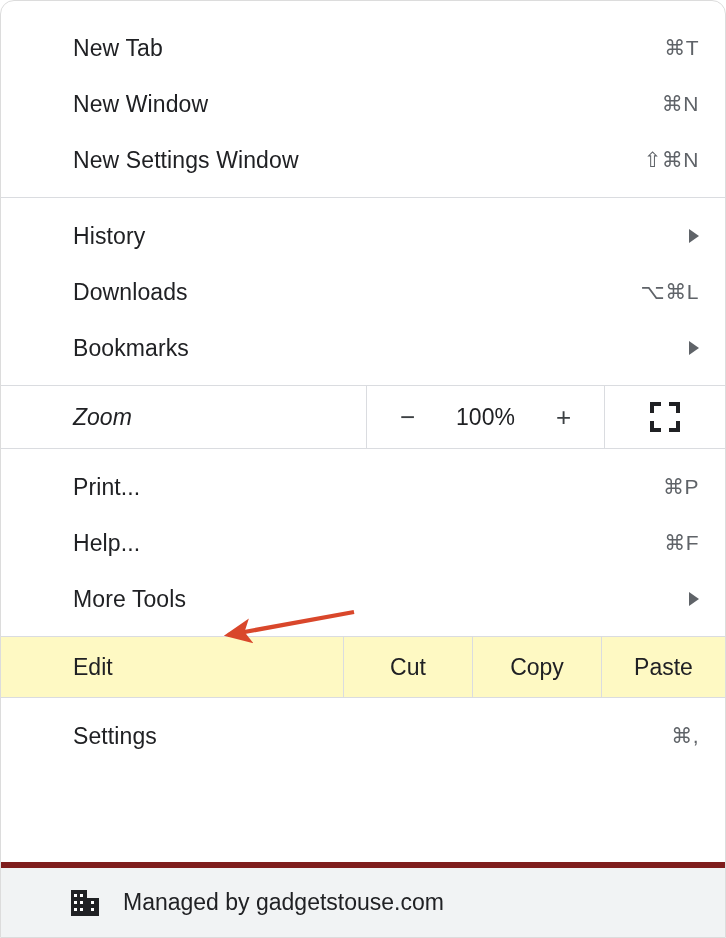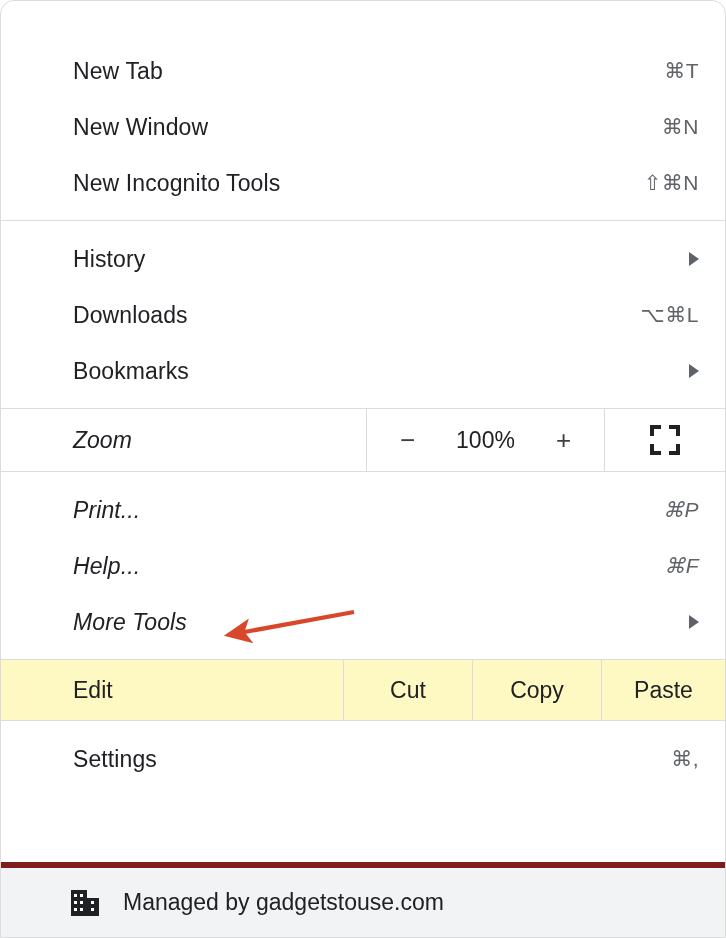--- a/index.html
+++ b/index.html
@@ -214,31 +214,31 @@
     left: 0; top: 0;
     width: 726px; height: 938px;
     pointer-events: none;
   }
 </style>
 </head>
 <body>
 
 <div id="menu">
 
-  <div style="padding-top:19px;margin-top:23px;">
+  <div style="padding-top:19px;">
     <div class="row">
       <span class="label">New Tab</span>
       <span class="accel">⌘T</span>
     </div>
     <div class="row">
       <span class="label">New Window</span>
       <span class="accel">⌘N</span>
     </div>
     <div class="row">
-      <span class="label">New Incognito Tools</span>
+      <span class="label">New Settings Window</span>
       <span class="accel">⇧⌘N</span>
     </div>
   </div>
 
   <div class="sep" style="margin-top:9px;"></div>
 
   <div style="padding-top:10px;">
     <div class="row">
       <span class="label">History</span>
       <span class="caret">
@@ -273,21 +273,21 @@
         <i class="tl"></i>
           <i class="tr"></i>
           <i class="bl"></i>
           <i class="br"></i>
       </span>
     </div>
   </div>
 
   <div class="sep"></div>
 
-  <div style="padding-top:10px;font-style:italic;">
+  <div style="padding-top:10px;">
     <div class="row">
       <span class="label">Print...</span>
       <span class="accel">⌘P</span>
     </div>
     <div class="row">
       <span class="label">Help...</span>
       <span class="accel">⌘F</span>
     </div>
     <div class="row">
       <span class="label">More Tools</span>

